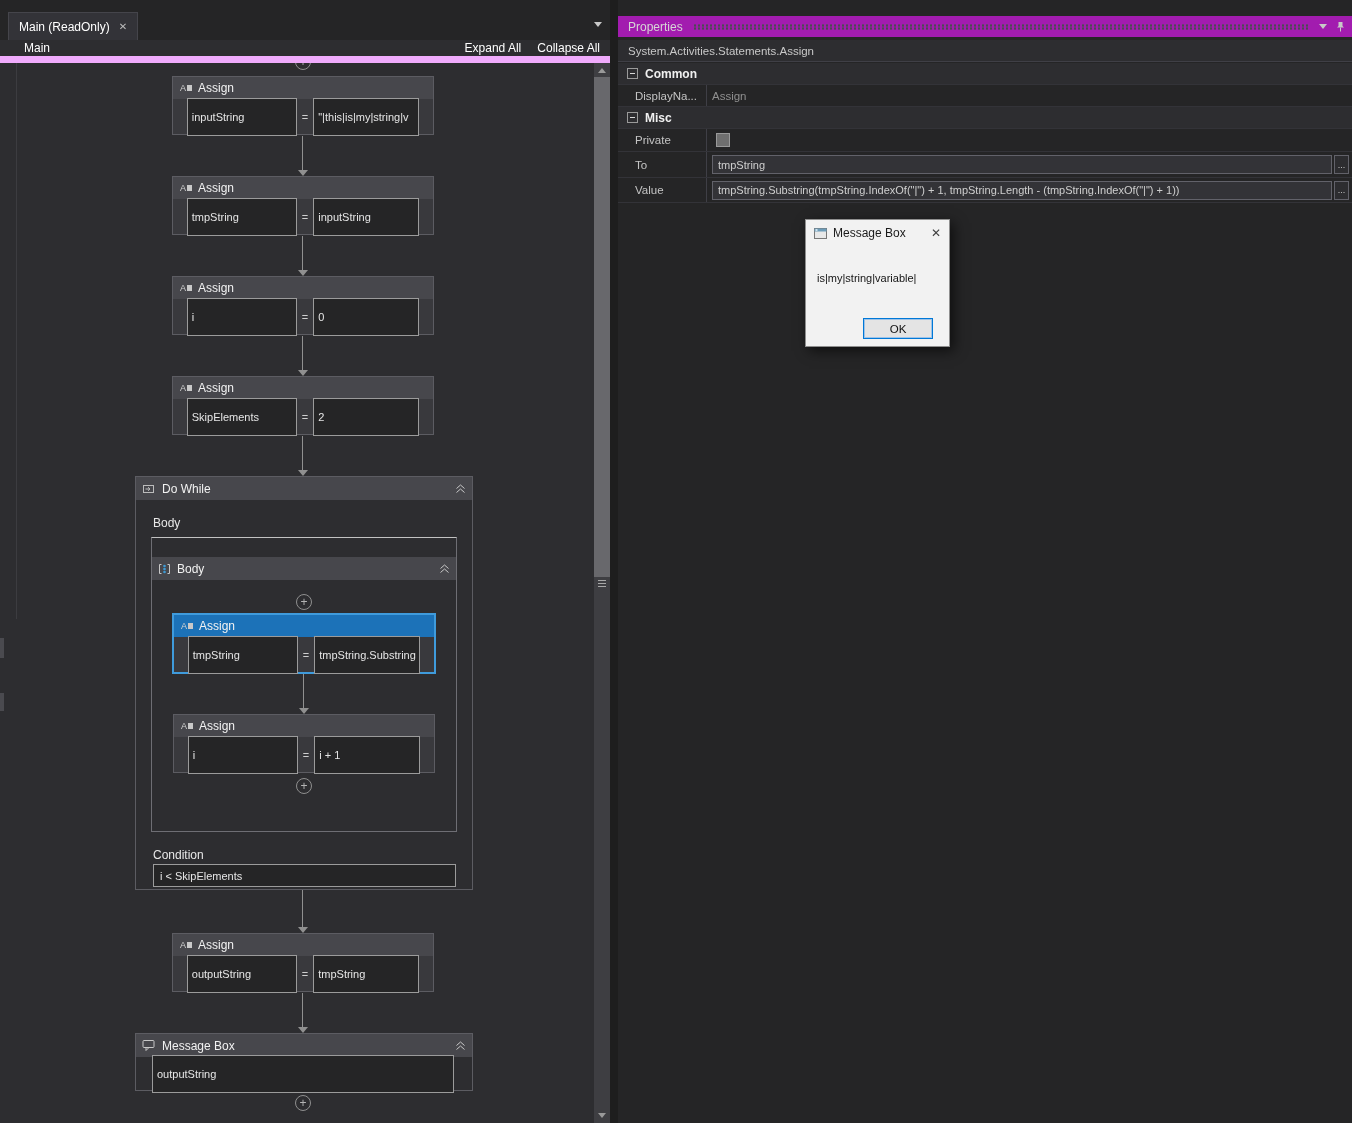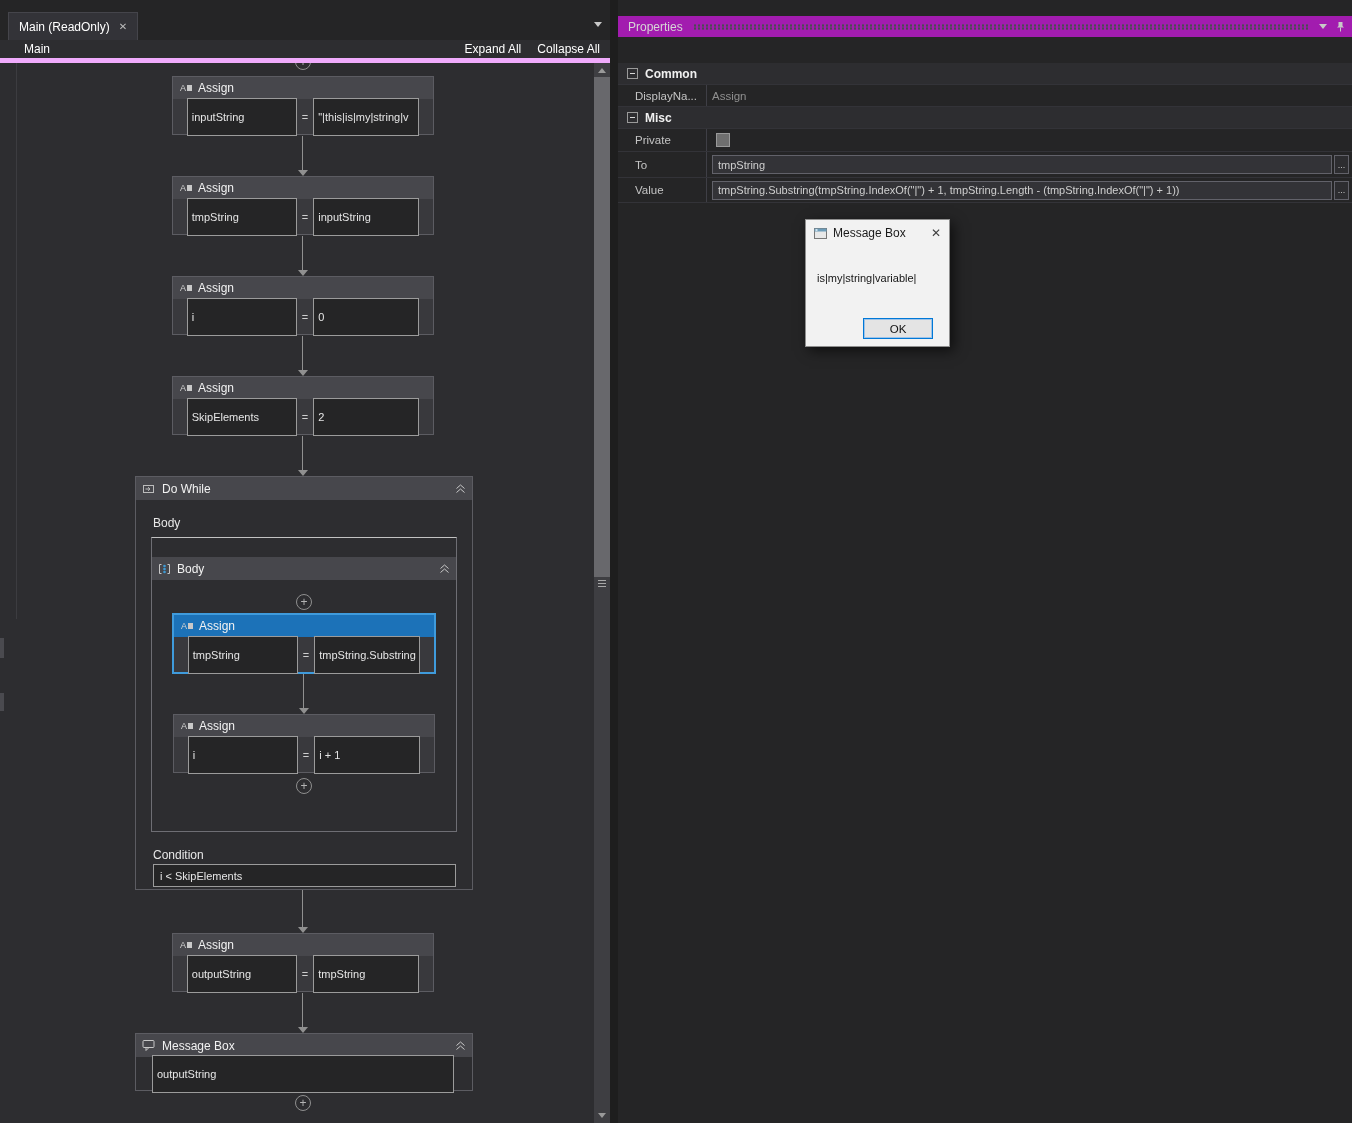--- a/index.html
+++ b/index.html
@@ -8,21 +8,21 @@
         -webkit-font-smoothing:antialiased;}
 
   
   .left-pane{position:absolute;left:0;top:0;width:610px;height:1123px;background:#252526;}
   .tab-strip{position:absolute;left:0;top:0;width:610px;height:40px;background:#252526;border-bottom:1px solid #3a3a3e;}
   .tab{position:absolute;left:8px;top:12px;height:28px;background:#333338;border:1px solid #45454b;border-bottom:none;
        display:flex;align-items:center;gap:9px;padding:0 10px;font-size:12px;color:#ffffff;box-sizing:border-box;}
   .tab-close{color:#bdbdbd;font-size:10px;cursor:default;}
   .tab-dd{position:absolute;right:8px;top:22px;width:0;height:0;
           border-left:4px solid transparent;border-right:4px solid transparent;border-top:5px solid #c8c8c8;}
-  .crumb-bar{position:absolute;left:0;top:40px;width:610px;height:23px;background:#2d2d30;border-bottom:5px solid #f0abfc;
+  .crumb-bar{position:absolute;left:0;top:40px;width:610px;height:23px;background:#2d2d30;border-bottom:7px solid #f0abfc;
              display:flex;align-items:center;font-size:12px;color:#ffffff;padding-left:24px;box-sizing:border-box;gap:24px;}
   .crumb-links{margin-left:auto;margin-right:10px;display:flex;gap:16px;}
   .crumb-links span{cursor:default;}
 
   .canvas{position:absolute;left:0;top:63px;width:594px;height:1060px;background:#2d2d30;overflow:hidden;}
   .gutter-line{position:absolute;left:16px;top:0;width:1px;height:556px;background:#3c3c40;}
   .edge-mark{position:absolute;left:0;width:4px;background:#4a4a4f;}
 
   
   .act{position:absolute;width:262px;background:#39393d;border:1px solid #5c5c62;box-sizing:border-box;}
@@ -353,20 +353,21 @@
     <div class="props-title">
       <span>Properties</span>
       <span class="pt-dots"></span>
       <span class="pt-dd"></span>
       <svg width="11" height="11">
           <path d="M3.5 1 h4 v4 l1.5 1.5 h-7 L3.5 5 z" fill="#c8c8c8"></path>
           <line x1="5.5" y1="6.5" x2="5.5" y2="10.5" stroke="#c8c8c8"></line>
         </svg>
     </div>
 
+    <div class="props-type">System.Activities.Statements.Assign</div>
 
     <div class="pgrid">
       <div class="prow cat">
         <span class="cbox"></span>
         <span>Common</span>
       </div>
 
       <div class="prow" style="height:21px;">
         <span class="plabel">DisplayNa...</span>
         <span class="pvalue ro">Assign</span>

